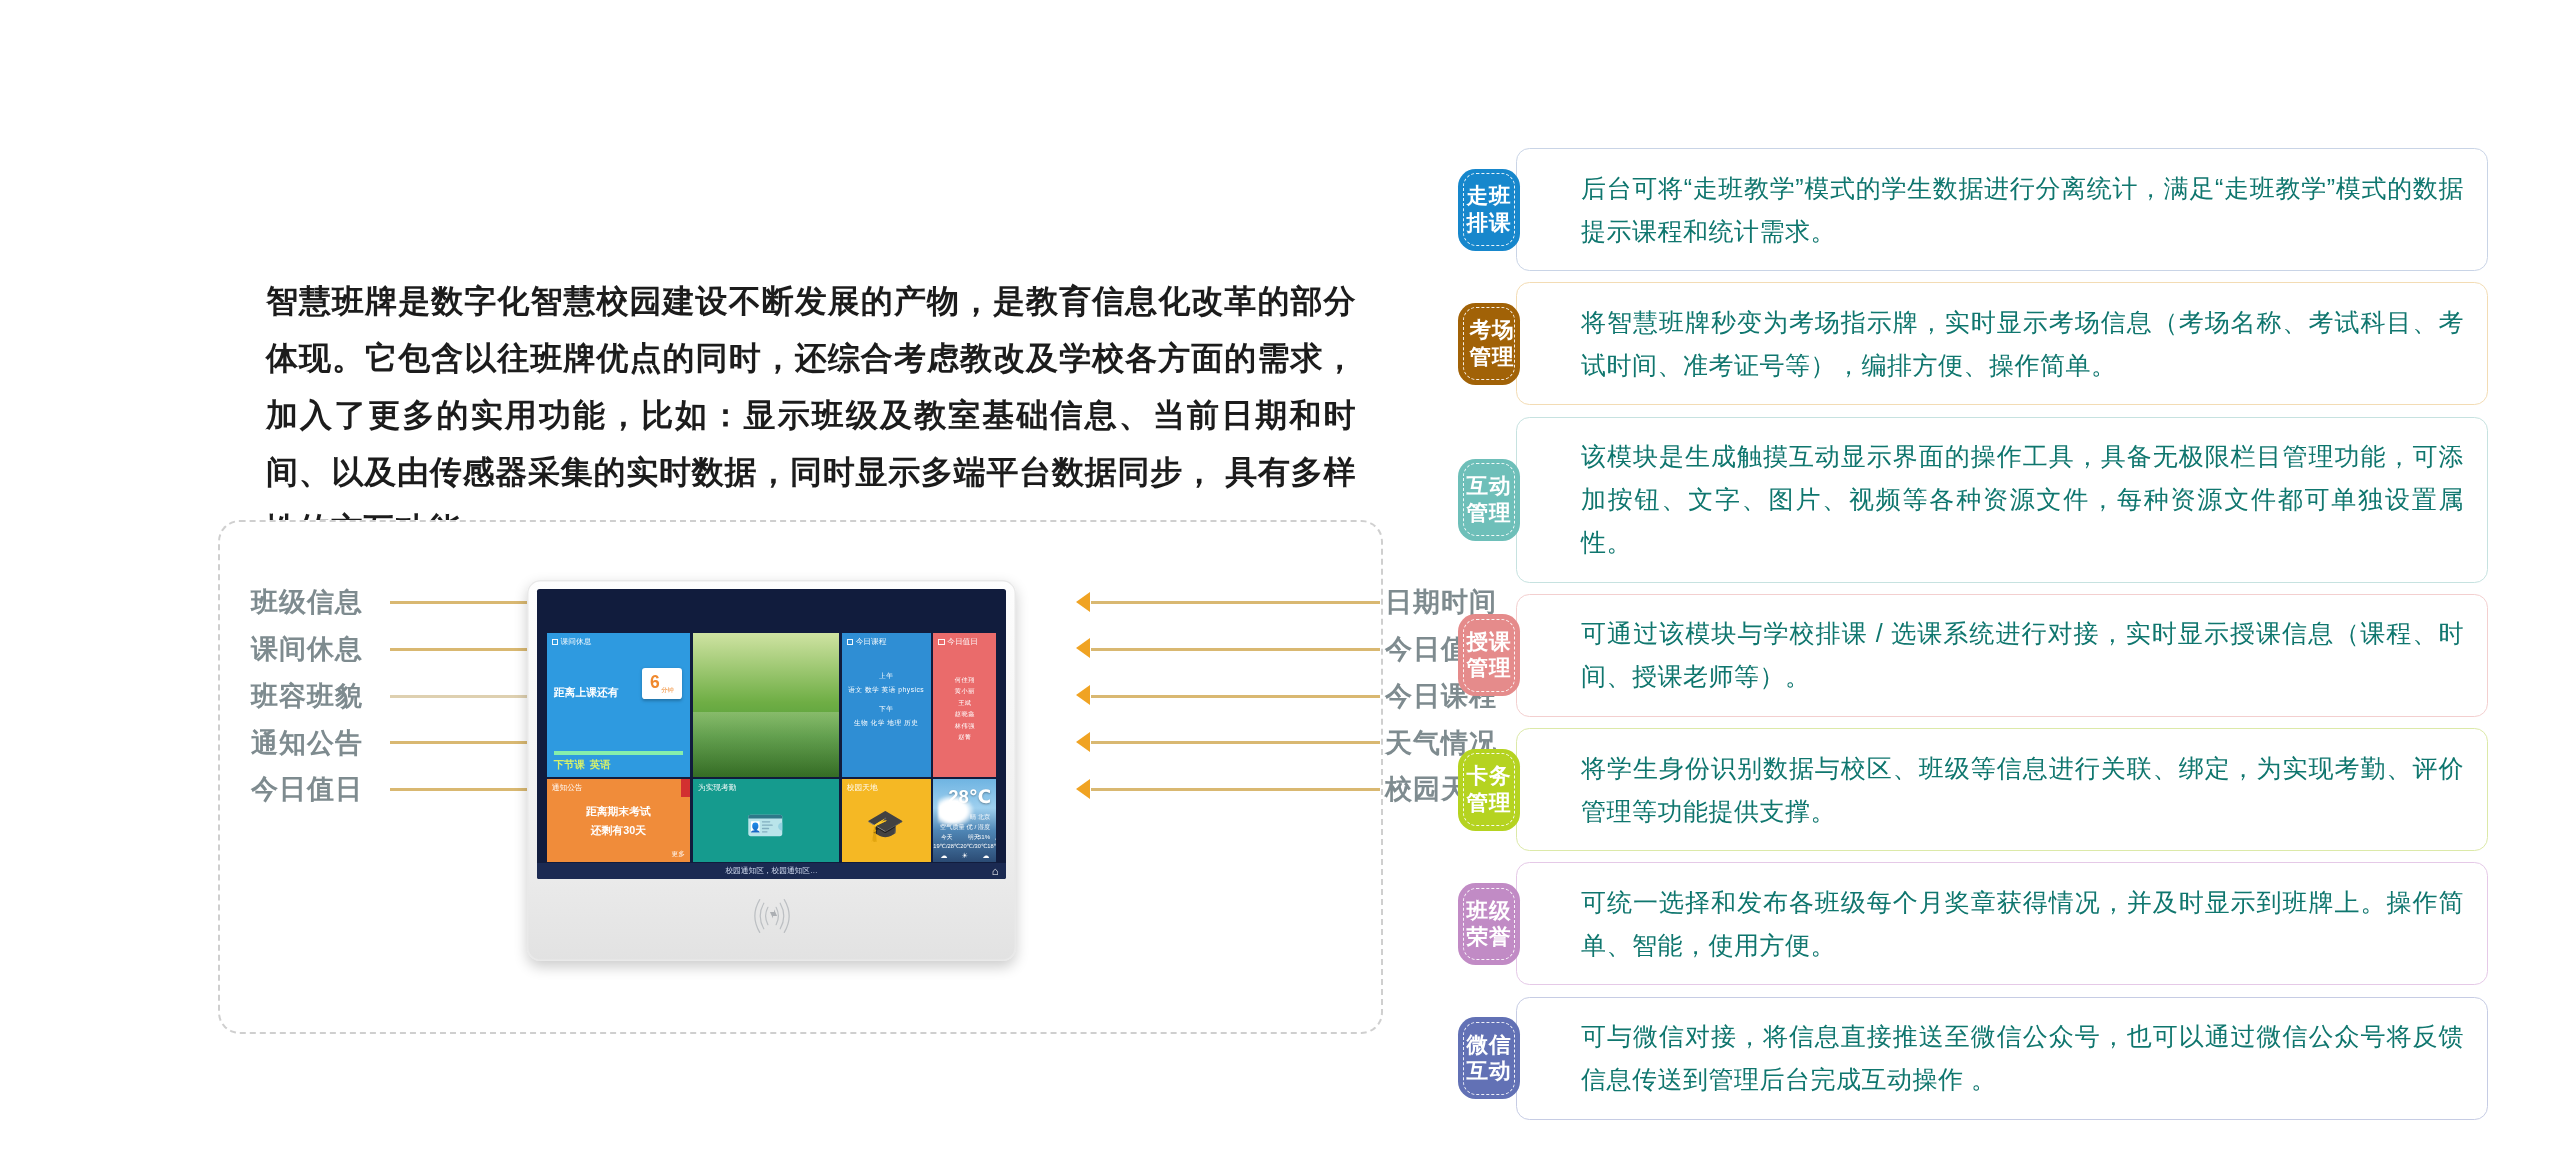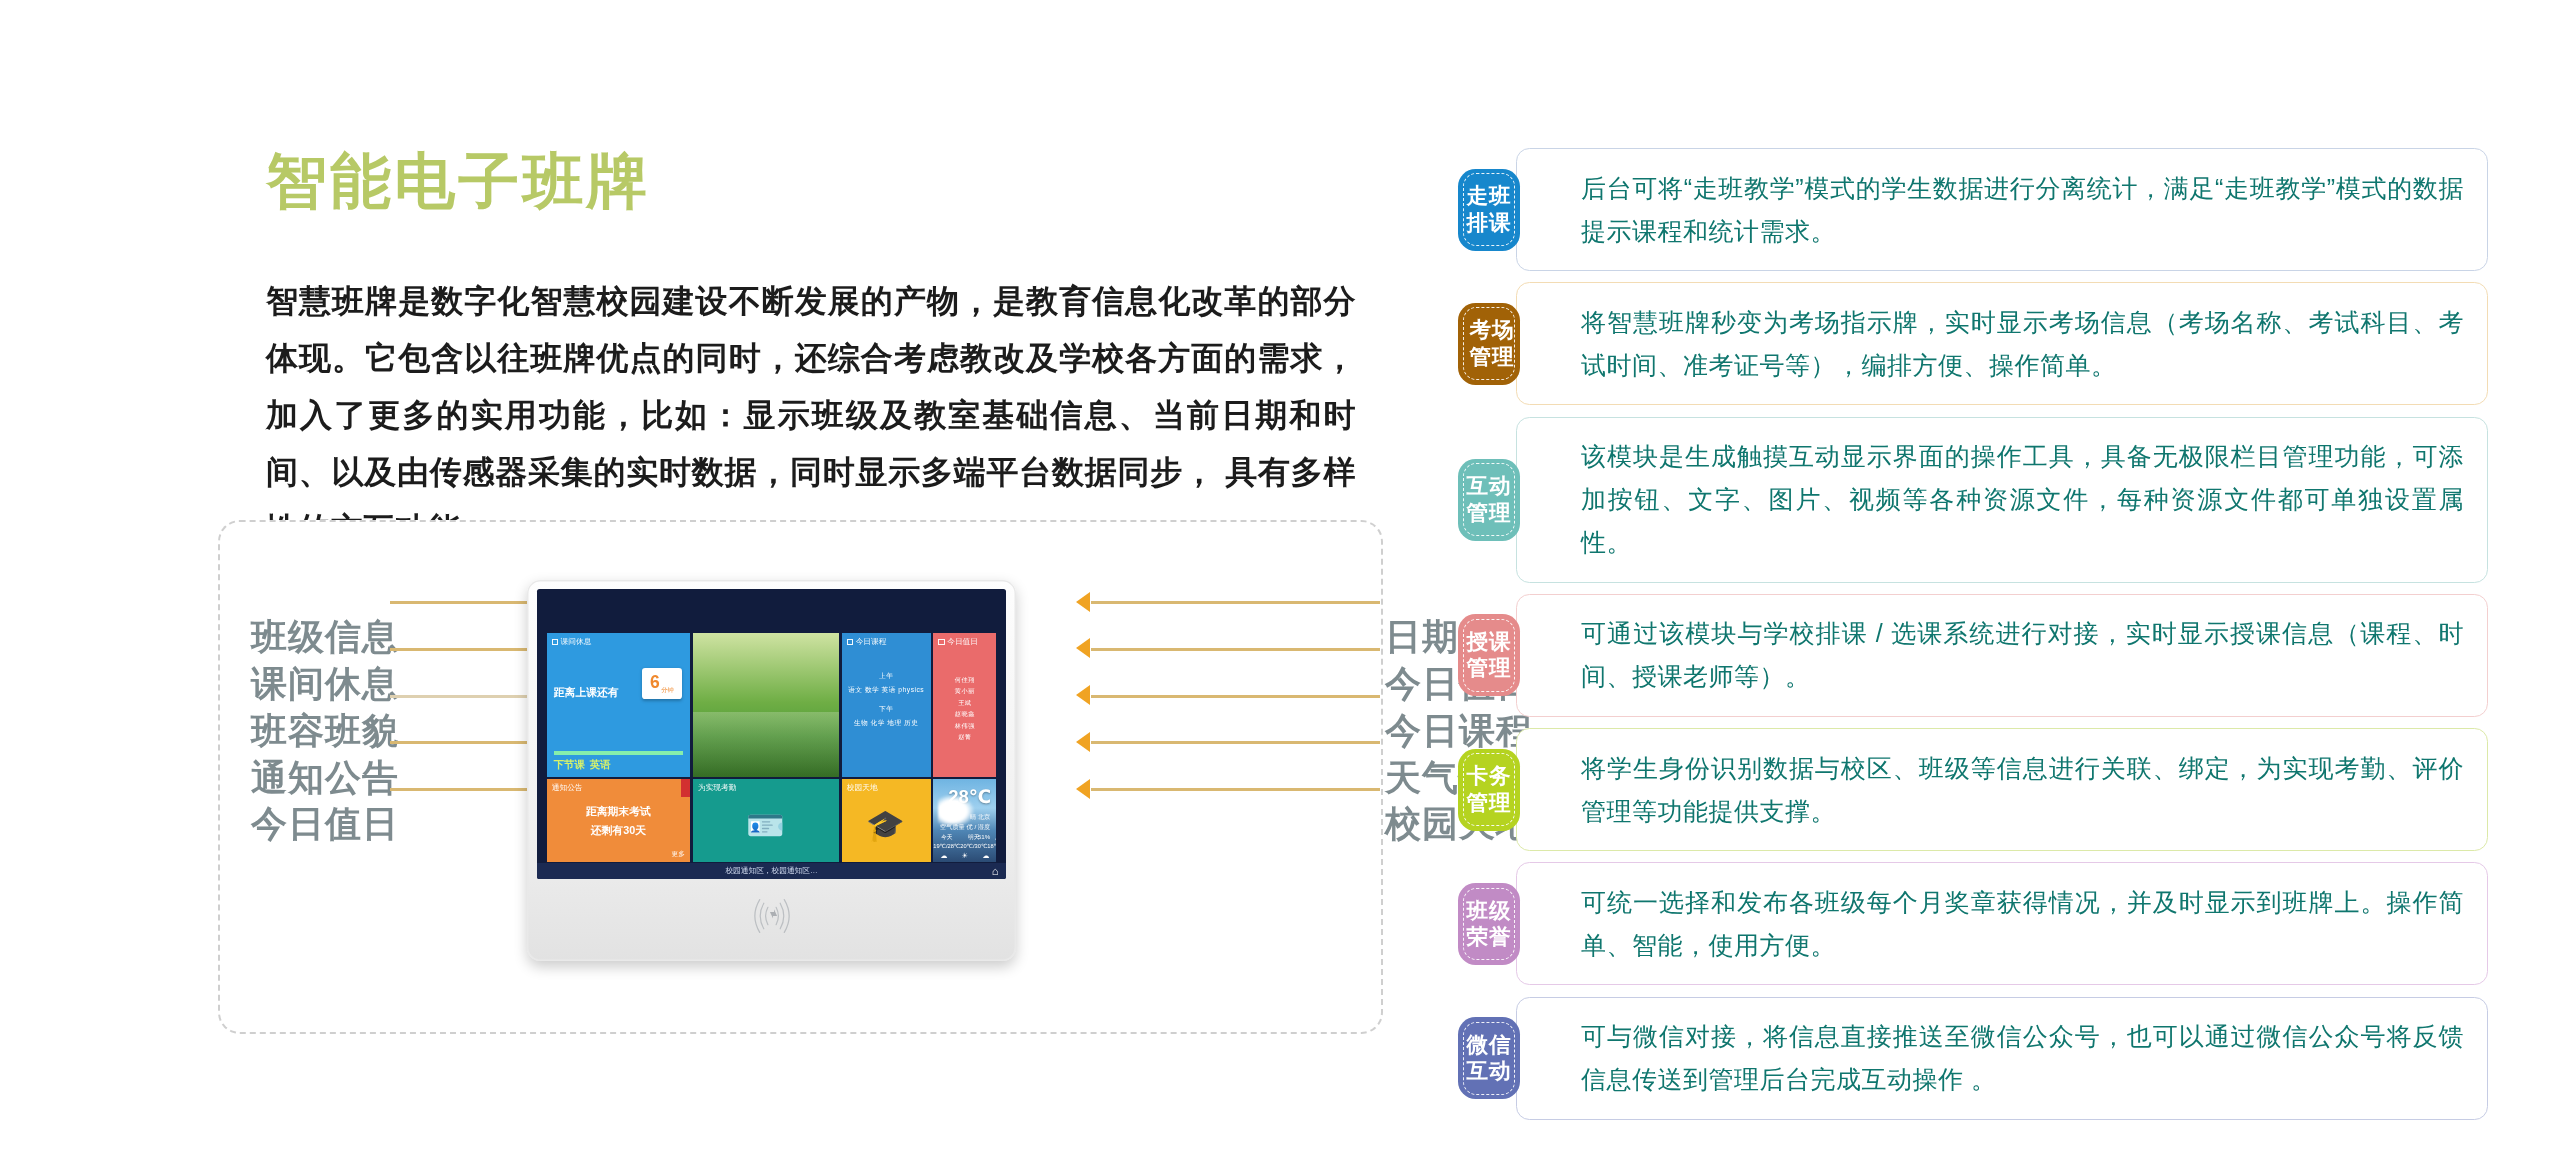--- a/index.html
+++ b/index.html
@@ -26,22 +26,22 @@
   
   .diagram{
     position:absolute;left:218px;top:520px;width:1165px;height:514px;
     border:2.1px dashed #cfcfcf;border-radius:21.6px;box-sizing:border-box;
     background:#fff;
   }
 
   
   .labels{position:absolute;top:0;left:0;width:100%;height:100%;}
   .lbl{
-    position:absolute;font-size:36px;color:#7e8b8f;font-weight:700;
-    letter-spacing:1px;white-space:nowrap;margin-top:35px;
+    position:absolute;font-size:27px;color:#7e8b8f;font-weight:700;
+    letter-spacing:1px;white-space:nowrap;
   }
   .lbl-left{left:307px;transform:translateY(-50%);}
   .lbl-right{left:1165px;transform:translateY(-50%);}
 
   
   .leader{position:absolute;height:2.6px;background:#d9b871;}
   .leader.soft{background:#ded0b0;}
   .arrow{
     position:absolute;width:0;height:0;border-top:10.3px solid transparent;
     border-bottom:10.3px solid transparent;
@@ -198,21 +198,20 @@
     border:1.5px dashed rgba(255,255,255,.9);border-radius:13.4px;pointer-events:none;
   }
 </style>
 </head>
 <body>
 
 <div class="page">
 
   <div class="left-col">
 
-    <div class="page-title">智能电子班牌</div>
 
     <div class="intro">智慧班牌是数字化智慧校园建设不断发展的产物，是教育信息化改革的部分体现。它包含以往班牌优点的同时，还综合考虑教改及学校各方面的需求，加入了更多的实用功能，比如：显示班级及教室基础信息、当前日期和时间、以及由传感器采集的实时数据，同时显示多端平台数据同步， 具有多样性的交互功能。</div>
 
     <div class="diagram">
       <div class="labels" id="label-layer">
           <div class="lbl lbl-left" style="top: 80px; left: 31px;">班级信息</div>
           <div class="leader" style="left: 170px; top: 79px; width: 139px;"></div>
           <div class="arrow r" style="left: 307px; top: 70px;"></div>
           <div class="lbl lbl-left" style="top: 127px; left: 31px;">课间休息</div>
           <div class="leader" style="left: 170px; top: 126px; width: 139px;"></div>

